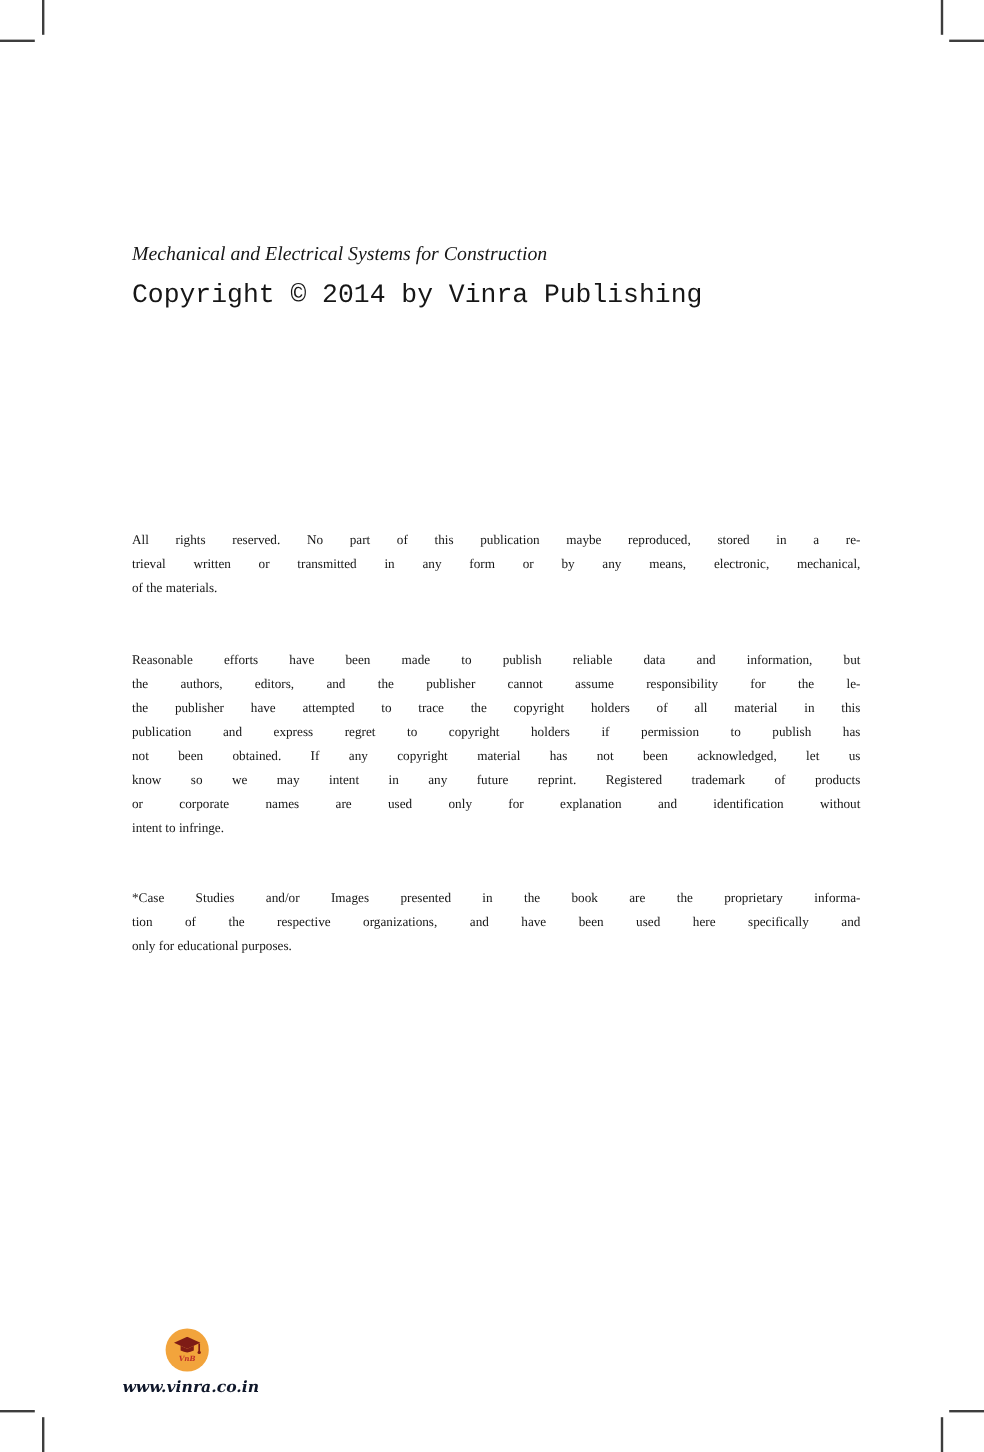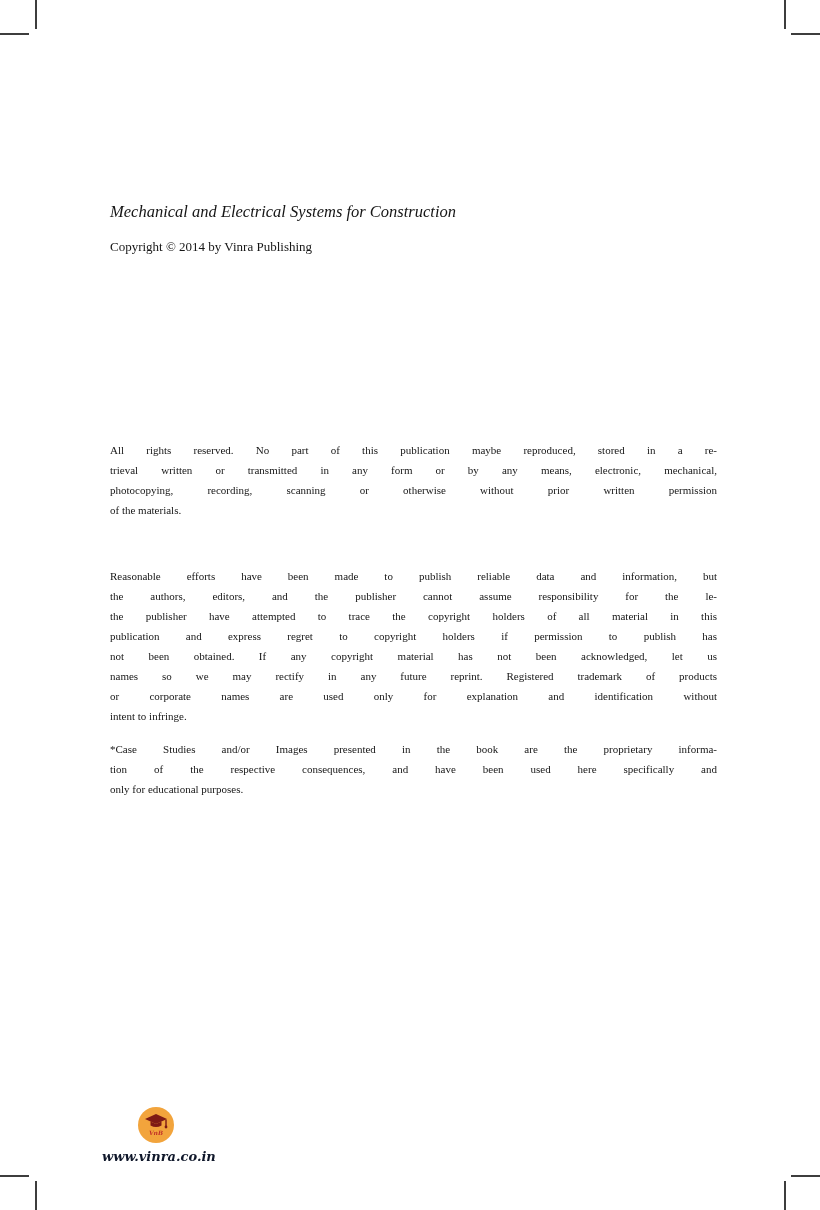--- a/index.html
+++ b/index.html
@@ -25,29 +25,29 @@
   .bl-v { left: 35px; top: 1181px; }
   .br-h { left: 791px; top: 1175px; }
   .br-v { left: 784px; top: 1181px; }
 
   .book-title {
     position: absolute; left: 110px; top: 202px; width: 620px;
     font-style: italic; font-size: 16.5px; line-height: 20px;
   }
   .copyright-line {
     position: absolute; left: 110px; top: 236px; width: 620px;
-    font-size: 13px; line-height: 21px;
+    font-size: 22px; line-height: 21px; font-family: Liberation Mono, monospace;
   }
 
   .para {
     position: absolute; left: 110px; width: 607px;
     font-size: 11px; line-height: 20px;
   }
   .p1 { top: 440px; }
-  .p2 { top: 566px; }
+  .p2 { top: 540px; }
   .p3 { top: 739px; }
   .jline { text-align: justify; text-align-last: justify; white-space: normal; }
   .jline.last { text-align: justify; text-align-last: left; }
 
   .footer-logo {
     position: absolute; left: 138px; top: 1107px;
     width: 36px; height: 36px; border-radius: 50%;
     background: #F2A43C;
     display: flex; flex-direction: column; align-items: center; justify-content: center;
   }
@@ -79,38 +79,37 @@
   <div class="crop v bl-v"></div>
   <div class="crop h br-h"></div>
   <div class="crop v br-v"></div>
 
   <div class="book-title">Mechanical and Electrical Systems for Construction</div>
   <div class="copyright-line">Copyright © 2014 by Vinra Publishing</div>
 
   <div class="para p1">
     <div class="jline">All rights reserved. No part of this publication maybe reproduced, stored in a re-</div>
     <div class="jline">trieval written or transmitted in any form or by any means, electronic, mechanical,</div>
-    <div class="jline">photocopying, recording, scanning or otherwise without prior written permission</div>
     <div class="jline last">of the materials.</div>
   </div>
 
   <div class="para p2">
     <div class="jline">Reasonable efforts have been made to publish reliable data and information, but</div>
     <div class="jline">the authors, editors, and the publisher cannot assume responsibility for the le-</div>
     <div class="jline">the publisher have attempted to trace the copyright holders of all material in this</div>
     <div class="jline">publication and express regret to copyright holders if permission to publish has</div>
     <div class="jline">not been obtained. If any copyright material has not been acknowledged, let us</div>
-    <div class="jline">names so we may rectify in any future reprint. Registered trademark of products</div>
+    <div class="jline">know so we may intent in any future reprint. Registered trademark of products</div>
     <div class="jline">or corporate names are used only for explanation and identification without</div>
     <div class="jline last">intent to infringe.</div>
   </div>
 
   <div class="para p3">
     <div class="jline">*Case Studies and/or Images presented in the book are the proprietary informa-</div>
-    <div class="jline">tion of the respective consequences, and have been used here specifically and</div>
+    <div class="jline">tion of the respective organizations, and have been used here specifically and</div>
     <div class="jline last">only for educational purposes.</div>
   </div>
 
   <div class="footer-logo">
     <span>
       <svg width="24" height="17" viewBox="0 0 24 17">
         <polygon points="12,0 23,5 12,10 1,5" fill="#7E1B15"></polygon>
         <path d="M6.5 7.5 L6.5 11.5 Q12 14.5 17.5 11.5 L17.5 7.5 L12 10 Z" fill="#7E1B15"></path>
         <line x1="22" y1="5.5" x2="22" y2="12" stroke="#7E1B15" stroke-width="1.4"></line>
         <circle cx="22" cy="13" r="1.4" fill="#7E1B15"></circle>

